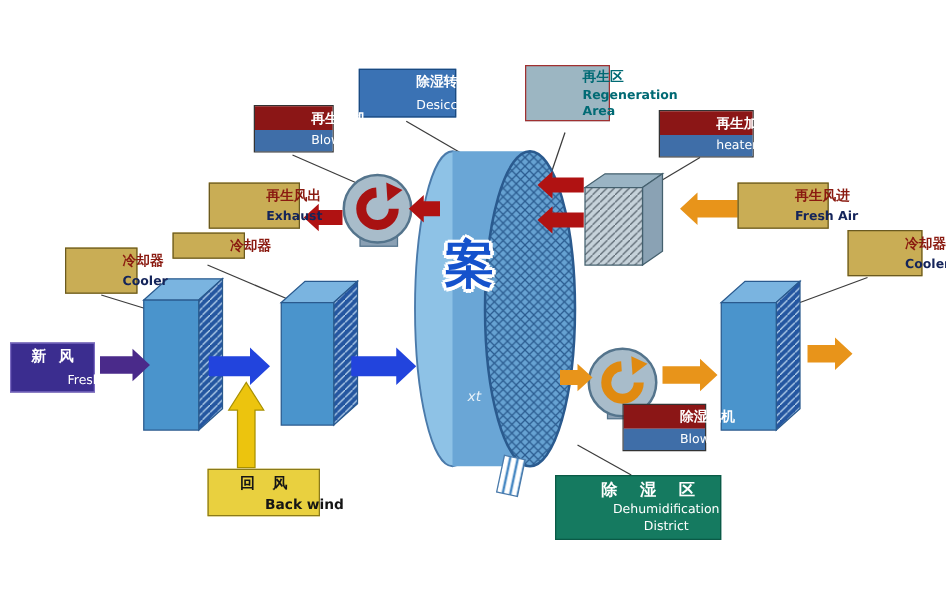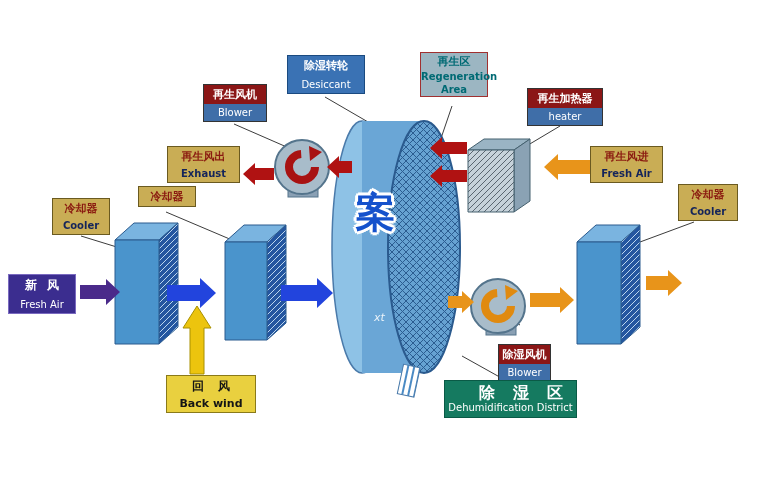--- a/index.html
+++ b/index.html
@@ -1,20 +1,20 @@
 <!DOCTYPE html>
 <html><head>
 <meta charset="utf-8">
 <style>
   html,body{margin:0;padding:0;background:#fff;}
   .stage{position:relative;width:757px;height:488px;background:#ffffff;overflow:hidden;
          font-family:"DejaVu Sans","Liberation Sans",sans-serif;}
   .stage svg.gfx{position:absolute;left:0;top:0;z-index:1;}
   .label{position:absolute;box-sizing:border-box;text-align:center;z-index:3;border:1px solid #333;}
-  .label div{white-space:nowrap;}
+  .label div{white-space:nowrap;padding-left:45px;}
   
   .styleA .zh{background:#8b1616;color:#fff;font-weight:bold;font-size:11px;line-height:19px;}
   .styleA .en{background:#3f6ea8;color:#fff;font-size:10px;line-height:17px;}
   
   .styleB{background:#c9ad55;border:1px solid #6a5a20;}
   .styleB .zh{color:#8a1a10;font-weight:bold;font-size:11px;line-height:19px;}
   .styleB .en{color:#14245a;font-weight:bold;font-size:10px;line-height:16px;}
   
   .styleC{background:#3b2d8f;border:1px solid #7a6ac0;color:#fff;}
   .styleC .zh{font-size:12px;font-weight:bold;line-height:21px;letter-spacing:10px;padding-left:10px;}
@@ -22,21 +22,21 @@
   
   .styleD{background:#132f6e;border:2px solid #e8c61e;}
   .styleD .zh{color:#fff;font-size:12px;font-weight:bold;line-height:18px;letter-spacing:12px;padding-left:12px;}
   .styleD .en{color:#f0d042;font-weight:bold;font-size:10px;line-height:15px;}
   
   .styleE{background:#e9d03f;border:1px solid #8a7a1a;color:#151515;}
   .styleE .zh{font-size:12px;font-weight:bold;line-height:20px;letter-spacing:14px;padding-left:14px;}
   .styleE .en{font-size:11px;font-weight:bold;line-height:16px;}
   
   .styleF{background:#157a60;border:1px solid #0a5a46;color:#fff;padding:3px 0 2px;}
-  .styleF .zh{font-size:16px;font-weight:bold;letter-spacing:18px;padding-left:34px;line-height:17px;text-align:right;}
+  .styleF .zh{font-size:13px;font-weight:bold;letter-spacing:18px;padding-left:34px;line-height:17px;}
   .styleF .en{font-size:10px;font-weight:normal;line-height:14px;white-space:normal;}
   
   .styleG{background:#3a72b4;border:1px solid #1a4a80;color:#fff;}
   .styleG .zh{font-size:11px;font-weight:bold;line-height:20px;}
   .styleG .en{font-size:10px;line-height:17px;}
   
   .styleH{background:#9cb6c2;border:1px solid #a03030;}
   .styleH .zh{color:#006a74;font-weight:bold;font-size:11px;line-height:17px;}
   .styleH .en{color:#006a74;font-weight:bold;font-size:10px;line-height:13px;white-space:normal;}
   .title{position:absolute;left:0;right:0;top:191px;z-index:6;text-align:center;
@@ -200,21 +200,21 @@
     <div class="zh">新风</div>
     <div class="en">Fresh Air</div>
   </div>
 
 
   <div class="label styleE" style="left:166px;top:375px;width:90px">
     <div class="zh">回风</div>
     <div class="en">Back wind</div>
   </div>
 
-  <div class="label styleA" style="left:498px;top:344px;width:53px">
+  <div class="label styleA" style="left:498px;top:323px;width:67px">
     <div class="zh">除湿风机</div>
     <div class="en">Blower</div>
   </div>
 
   <div class="label styleF" style="left:444px;top:380px;width:133px">
     <div class="zh">除湿区</div>
     <div class="en">Dehumidification District</div>
   </div>
 
   <div class="watermark">xt</div>

